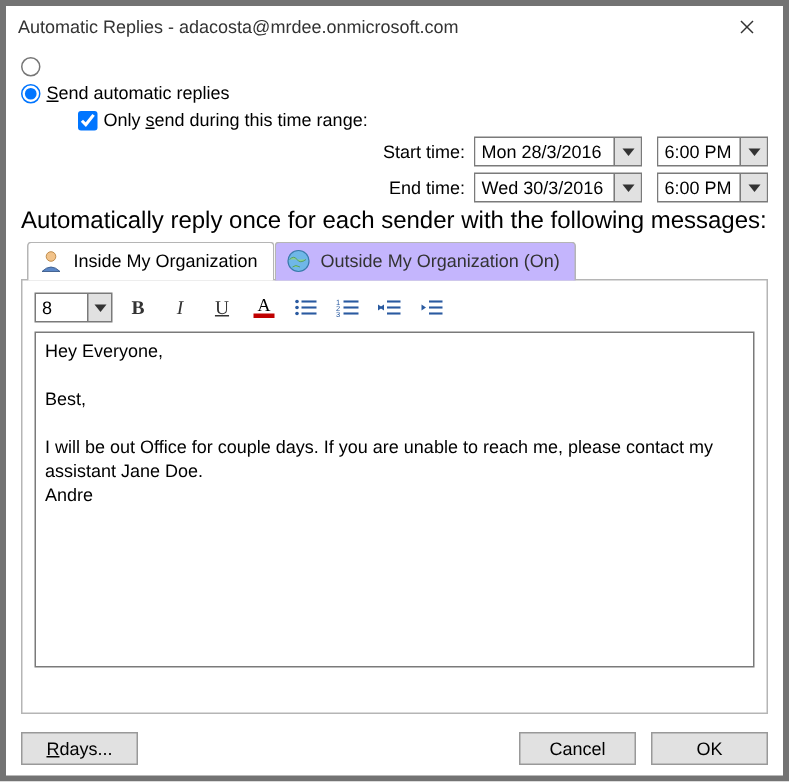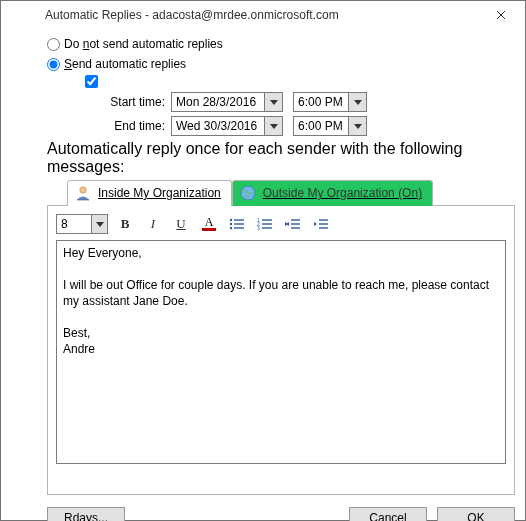--- a/index.html
+++ b/index.html
@@ -1,34 +1,34 @@
 <!DOCTYPE html>
 <html><head>
 <meta charset="utf-8">
 <style>
   * { box-sizing: border-box; font-family: "Segoe UI", Tahoma, sans-serif; }
   body { margin: 0; background: #fff; }
-  .window { width: 526px; height: 521px; border: 1px solid #737373; background: #fff; padding-left: 36px; }
+  .window { width: 526px; height: 521px; border: 4px solid #737373; background: #fff; }
   .titlebar { display: flex; align-items: center; justify-content: space-between; height: 28px; padding: 0 6px 0 8px; font-size: 12px; color: #333; }
   .titlebar .close { width: 36px; height: 22px; display:flex; align-items:center; justify-content:center; color:#333; cursor:pointer; }
   .content { padding: 6px 10px 6px 10px; }
   .radiogroup { font-size: 12px; color:#000; line-height:18px; }
   .radiogroup label { display:flex; align-items:center; gap:4px; margin-bottom:2px; }
   .chkrow { margin-left: 38px; display:flex; align-items:center; gap:4px; font-size:12px; margin-top:2px; }
-  .timerow { display:flex; align-items:center; font-size:12px; margin-top:4px; margin-left: 38px; }
+  .timerow { display:flex; align-items:center; font-size:12px; margin-top:4px; margin-left: 38px; justify-content: flex-end; }
   .timerow .lbl { width: 86px; text-align:right; padding-right:6px; }
   .combo { position:relative; display:inline-flex; align-items:center; border:1px solid #7a7a7a; background:#fff; height:20px; }
   .combo input { border:0; outline:0; font-size:12px; padding:0 4px; height:18px; width: 92px; }
   .combo .btn { width:18px; height:18px; border-left:1px solid #7a7a7a; background:#e1e1e1; display:flex; align-items:center; justify-content:center; cursor:pointer; }
   .caret { width:0; height:0; border-left:4px solid transparent; border-right:4px solid transparent; border-top:5px solid #333; }
   .gap { width:10px; }
   .section-label { font-size:16px; margin-top:4px; margin-bottom:4px; }
-  .tabs { display:flex; align-items:center; margin-left:20px;text-decoration:underline; }
+  .tabs { display:flex; align-items:center; margin-left:4px; }
   .tab { display:flex; align-items:center; gap:6px; border:1px solid #b5b5b5; border-bottom:none; background:#fff; padding:3px 10px 4px 6px; font-size:12px; border-radius:3px 3px 0 0; cursor:pointer; position:relative; }
-  .tab.inactive { background:#22c55e; color:#333; }
+  .tab.inactive { background:#c4b5fd; color:#333; }
   .tab.active { z-index:2; background:#fff; }
   .tabicon { width:18px; height:18px; display:inline-flex; align-items:center; justify-content:center; }
   .tabpanel { border:1px solid #b5b5b5; padding:8px; margin-top:-1px; height: 290px; }
   .toolbar { display:flex; align-items:center; gap:6px; margin-bottom:6px; }
   .fontname { width:146px; }
   .fontname input { width:128px; }
   .fontsize { width:52px; }
   .fontsize input { width:34px; }
   .tbtn { width:22px; height:20px; display:flex; align-items:center; justify-content:center; cursor:pointer; font-size:13px; color:#333; }
   .tbtn.bold { font-weight:bold; font-family: Georgia, serif; }
@@ -59,30 +59,30 @@
           <line x1="9" y1="1" x2="1" y2="9" stroke="#333" stroke-width="1"></line>
         </svg>
     </div>
   </div>
 
   <div class="content">
 
     <div class="radiogroup">
       <label>
         <input type="radio" name="ar" style="">
-        <span><span>Do </span><span class="underchar">n</span><span>ot send automatic replies</span></span>
       </label>
       <label>
         <input type="radio" name="ar" checked="" style="">
         <span><span class="underchar">S</span><span>end automatic replies</span></span>
       </label>
     </div>
 
     <div class="chkrow">
       <input type="checkbox" checked="" style="">
+      <span><span>Only </span><span class="underchar">s</span><span>end during this time range:</span></span>
     </div>
 
     <div class="timerow">
       <span class="lbl">Start time:</span>
       <div class="combo">
         <input value="Mon 28/3/2016" style="">
         <div class="btn">
             <div class="caret"></div>
           </div>
       </div>
@@ -185,22 +185,22 @@
               <polygon points="1,5 4,7 1,9" fill="#2a5aa0"></polygon>
               <line x1="6" y1="3" x2="15" y2="3" stroke="#2a5aa0" stroke-width="1.4"></line>
               <line x1="6" y1="7" x2="15" y2="7" stroke="#2a5aa0" stroke-width="1.4"></line>
               <line x1="6" y1="11" x2="15" y2="11" stroke="#2a5aa0" stroke-width="1.4"></line>
             </svg>
         </div>
       </div>
 
       <div class="editor" contenteditable="true" style="">
         <p>Hey Everyone,</p>
+        <p class="para">Best,</p>
         <p class="para">I will be out Office for couple days. If you are unable to reach me, please contact my assistant Jane Doe.</p>
-        <p class="para">Best,</p>
         <p>Andre</p>
       </div>
     </div>
 
   </div>
 
   <div class="footer">
     <button class="pushbtn"><span class="underchar">R</span><span>days...</span></button>
     <div class="right">
       <button class="pushbtn">Cancel</button>

